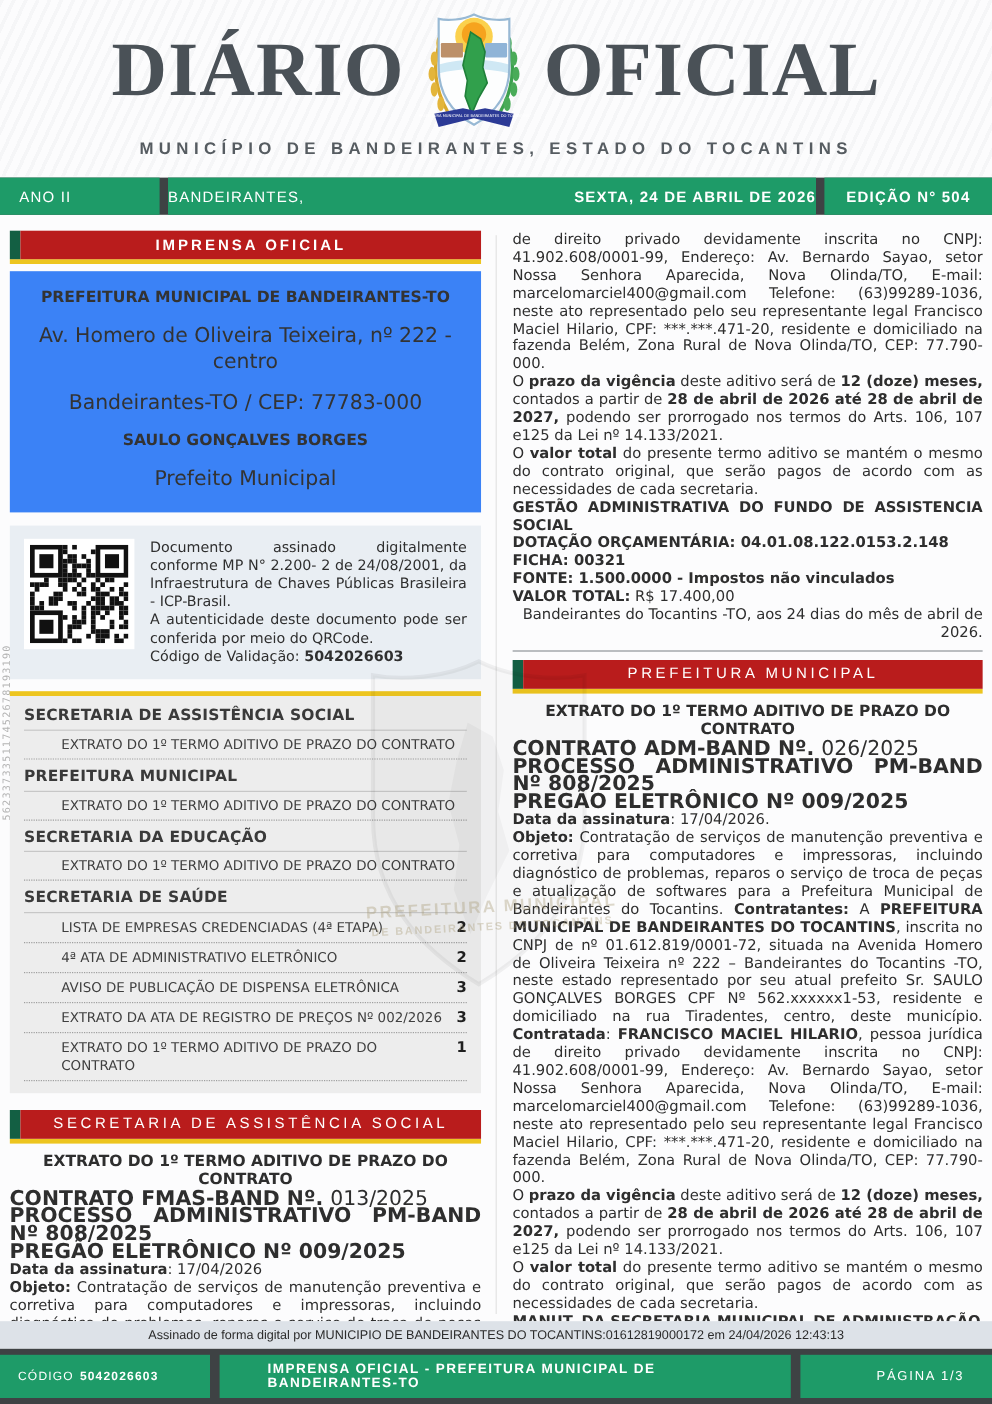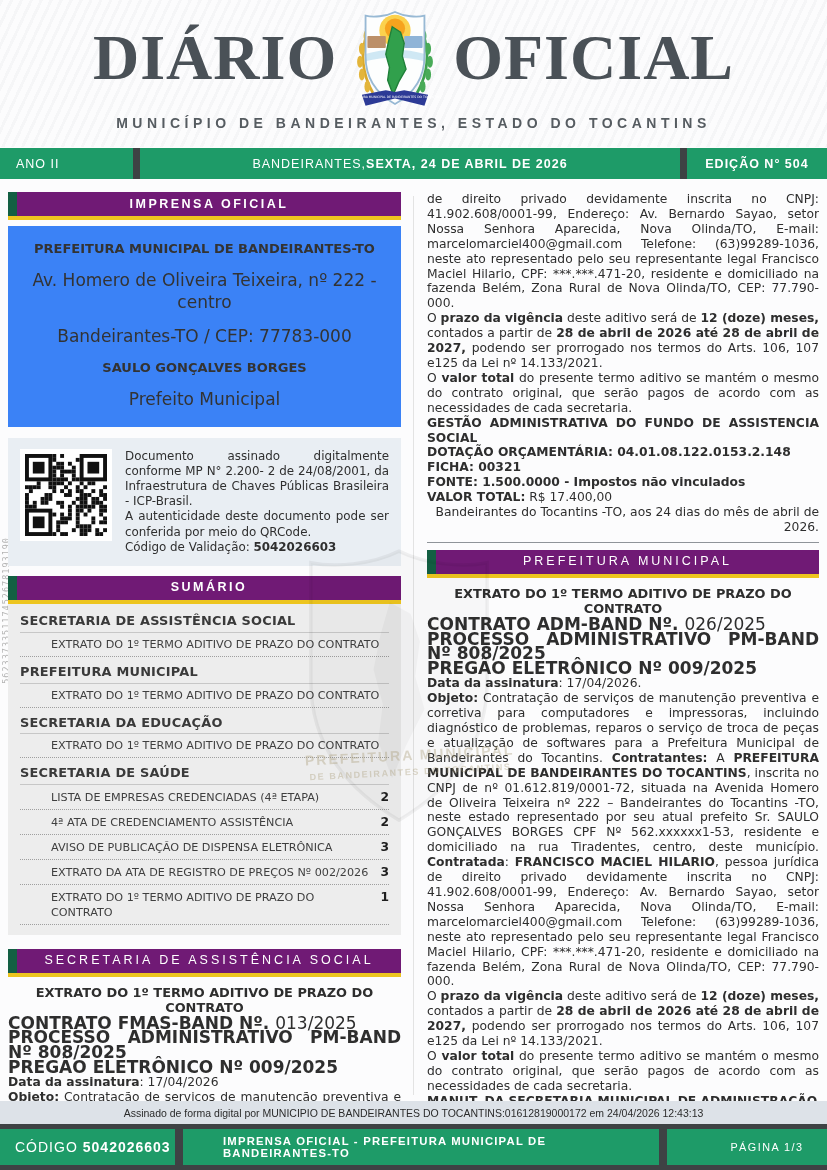--- a/index.html
+++ b/index.html
@@ -14,33 +14,33 @@
               color:#4a5157;letter-spacing:1px;line-height:1;}
   .crest{width:92px;height:112px;flex:none;}
   .crest svg{width:100%;height:100%;display:block;}
   .mast-sub{font-family:"Liberation Sans",sans-serif;font-weight:700;font-size:14px;
             letter-spacing:4.5px;color:#565c61;margin-top:3px;}
   
   .datebar{position:absolute;top:148px;left:0;width:100%;height:31px;display:flex;background:#3e4244;box-sizing:border-box;}
   .seg{background:#1e9b68;color:#fff;font-family:"Liberation Sans",sans-serif;font-size:12.5px;
        display:flex;align-items:center;box-sizing:border-box;}
   .seg-l{width:133px;padding-left:16px;margin-right:7px;letter-spacing:1px;}
-  .seg-c{flex:1;justify-content:center;letter-spacing:1px;}
+  .seg-c{flex:1;justify-content:space-between;letter-spacing:1px;}
   .seg-r{width:140px;justify-content:center;margin-left:7px;font-weight:700;letter-spacing:1px;}
   .bb{font-weight:700;}
   
   .col{position:absolute;top:192px;font-size:12.3px;line-height:14.9px;text-align:justify;}
   .col-left{left:8px;width:393px;height:909px;overflow:hidden;}
   .col-right{left:427px;width:392px;height:909px;overflow:hidden;}
   .coldiv{position:absolute;left:413px;top:196px;height:899px;width:1px;background:#e3e3e3;}
   
   .gbar{width:100%;}
   .gbar-top{display:flex;height:24px;}
   .notch{width:9px;background:#135f43;flex:none;}
-  .gbar-green{flex:1;background:#701a75;color:#fff;display:flex;align-items:center;justify-content:center;
+  .gbar-green{flex:1;background:#b91c1c;color:#fff;display:flex;align-items:center;justify-content:center;
               font-family:"Liberation Sans",sans-serif;font-size:12.5px;letter-spacing:3px;white-space:nowrap;}
   .gbar-stripe{height:4px;background:#edc51f;}
   .gbar.bold .gbar-green{font-weight:700;letter-spacing:2.5px;}
   
   .infobox{margin-top:6px;background:#3b82f6;text-align:center;padding:15px 8px 3px;color:#333;}
   .infobox .l{font-size:17px;margin:0 0 13px;line-height:1.25;}
   .infobox .b{font-weight:700;font-size:13px;}
   .qrbox{margin-top:11px;background:#e9eef3;padding:11px 12px;display:flex;gap:13px;align-items:flex-start;}
   .qr{width:92px;height:92px;background:#fff;padding:5px;box-sizing:border-box;flex:none;}
   .qr svg{width:82px;height:82px;display:block;}
@@ -72,21 +72,21 @@
   .wm-text .l2{font-size:9px;letter-spacing:1.6px;}
   .sidecode{position:absolute;left:1px;top:537px;writing-mode:vertical-rl;transform:rotate(180deg);
             font-size:8.5px;letter-spacing:1px;color:#b3b3b3;font-family:"DejaVu Sans Mono",monospace;}
   
   .sigbar{position:absolute;left:0;top:1101px;width:100%;height:23px;background:#dde2e8;display:flex;
           align-items:center;justify-content:center;font-family:"Liberation Sans",sans-serif;
           font-size:10.5px;color:#2b2b2b;}
   .footer{position:absolute;left:0;top:1124px;width:100%;height:46px;background:#3e4244;display:flex;
           gap:8px;padding:5px 0;box-sizing:border-box;}
   .fseg{background:#1e9b68;color:#fff;font-family:"Liberation Sans",sans-serif;display:flex;align-items:center;box-sizing:border-box;padding-left:40px;}
-  .f-l{width:175px;padding-left:15px;font-size:14px;letter-spacing:1px;gap:5px;}
+  .f-l{width:175px;padding-left:15px;font-size:10px;letter-spacing:1px;gap:5px;}
   .f-c{flex:1;justify-content:center;font-weight:700;font-size:11.3px;letter-spacing:1.2px;}
   .f-r{width:160px;justify-content:center;font-size:10.8px;letter-spacing:1.5px;}
 </style>
 </head>
 <body>
 
 <div class="page">
   <div class="htex"></div>
 
   <header class="mast">
@@ -320,26 +320,20 @@
         </div>
       <div class="qrtext">
         <p>Documento assinado digitalmente conforme MP N° 2.200- 2 de 24/08/2001, da Infraestrutura de Chaves Públicas Brasileira - ICP-Brasil.</p>
         <p>A autenticidade deste documento pode ser conferida por meio do QRCode.</p>
         <p><span>Código de Validação: </span><span class="bb">5042026603</span></p>
       </div>
     </div>
 
     <div class="sumwrap">
       <div class="gbar bold">
-        <div class="gbar-top">
-          <div class="notch"></div>
-          <div class="gbar-green">
-              <span>SUMÁRIO</span>
-            </div>
-        </div>
         <div class="gbar-stripe"></div>
       </div>
       <div class="sum-box">
         <div class="sum-sec-title">SECRETARIA DE ASSISTÊNCIA SOCIAL</div>
         <div class="sum-item">
           <span>EXTRATO DO 1º TERMO ADITIVO DE PRAZO DO CONTRATO</span>
           <b></b>
         </div>
         <div class="sum-sec-title">PREFEITURA MUNICIPAL</div>
         <div class="sum-item">
@@ -350,21 +344,21 @@
         <div class="sum-item">
           <span>EXTRATO DO 1º TERMO ADITIVO DE PRAZO DO CONTRATO</span>
           <b></b>
         </div>
         <div class="sum-sec-title">SECRETARIA DE SAÚDE</div>
         <div class="sum-item">
           <span>LISTA DE EMPRESAS CREDENCIADAS (4ª ETAPA)</span>
           <b>2</b>
         </div>
         <div class="sum-item">
-          <span>4ª ATA DE CREDENCIAMENTO ASSISTÊNCIA</span>
+          <span>4ª ATA DE ADMINISTRATIVO ELETRÔNICO</span>
           <b>2</b>
         </div>
         <div class="sum-item">
           <span>AVISO DE PUBLICAÇÃO DE DISPENSA ELETRÔNICA</span>
           <b>3</b>
         </div>
         <div class="sum-item">
           <span>EXTRATO DA ATA DE REGISTRO DE PREÇOS Nº 002/2026</span>
           <b>3</b>
         </div>

